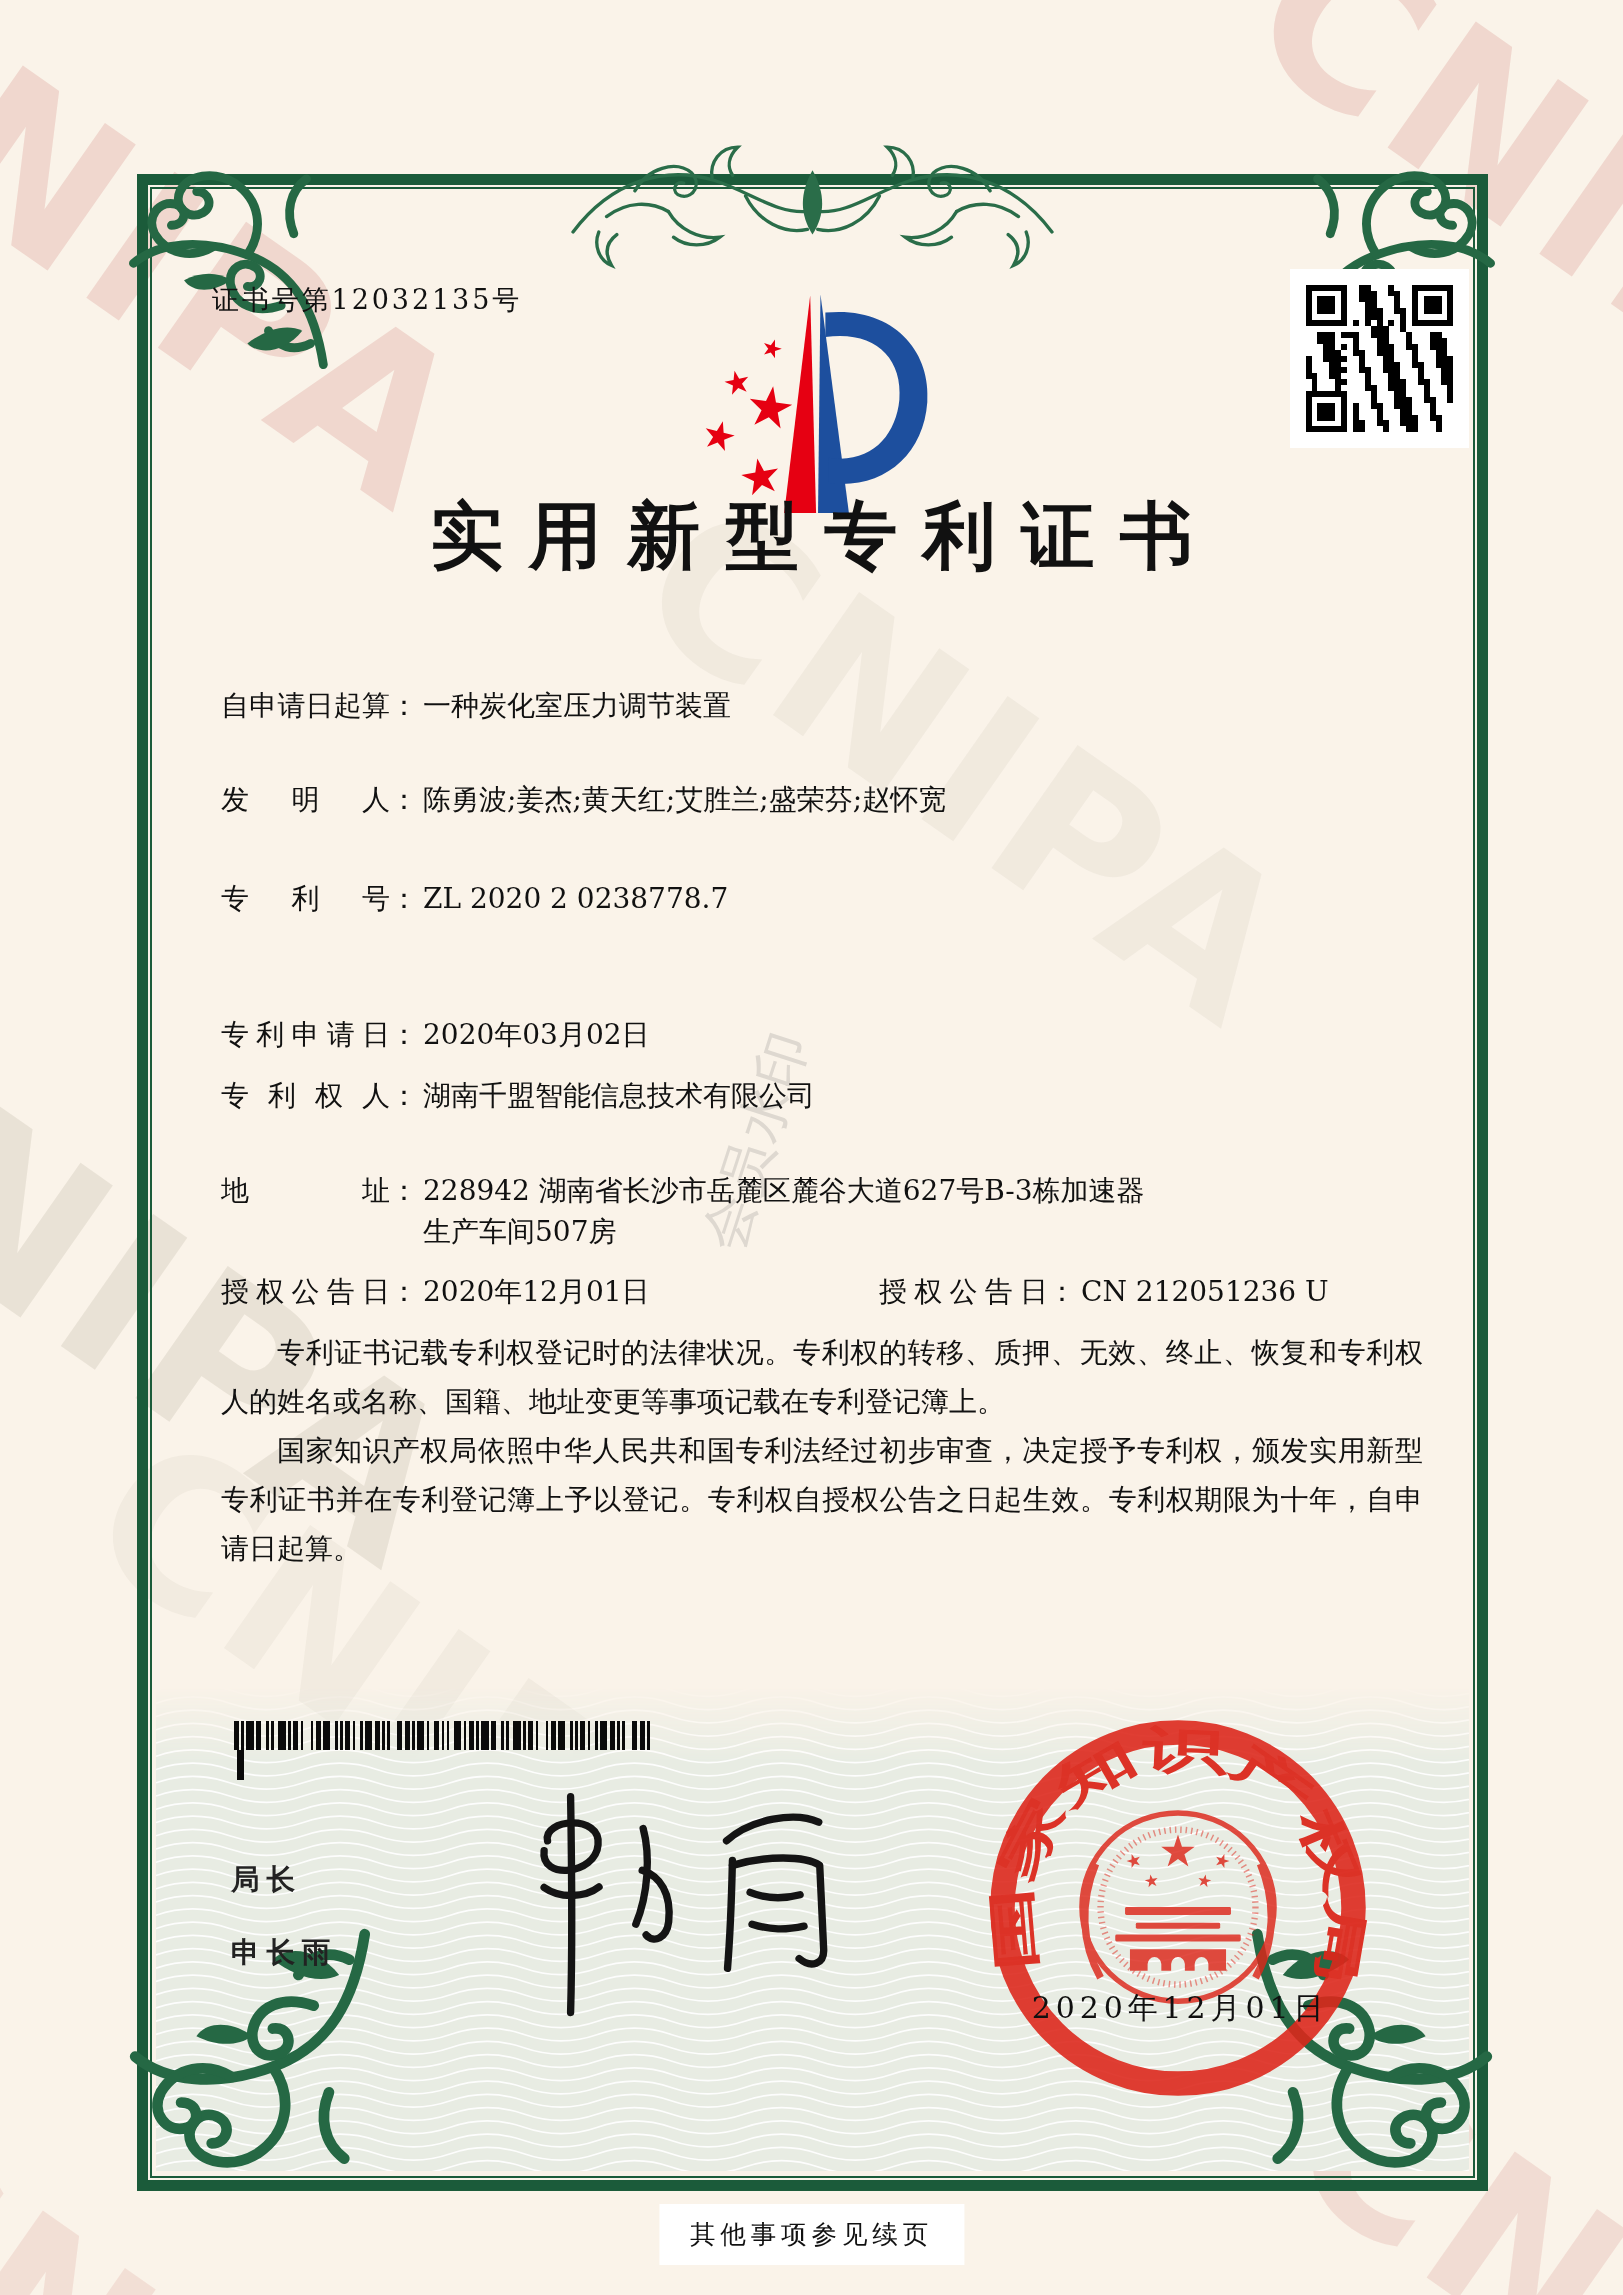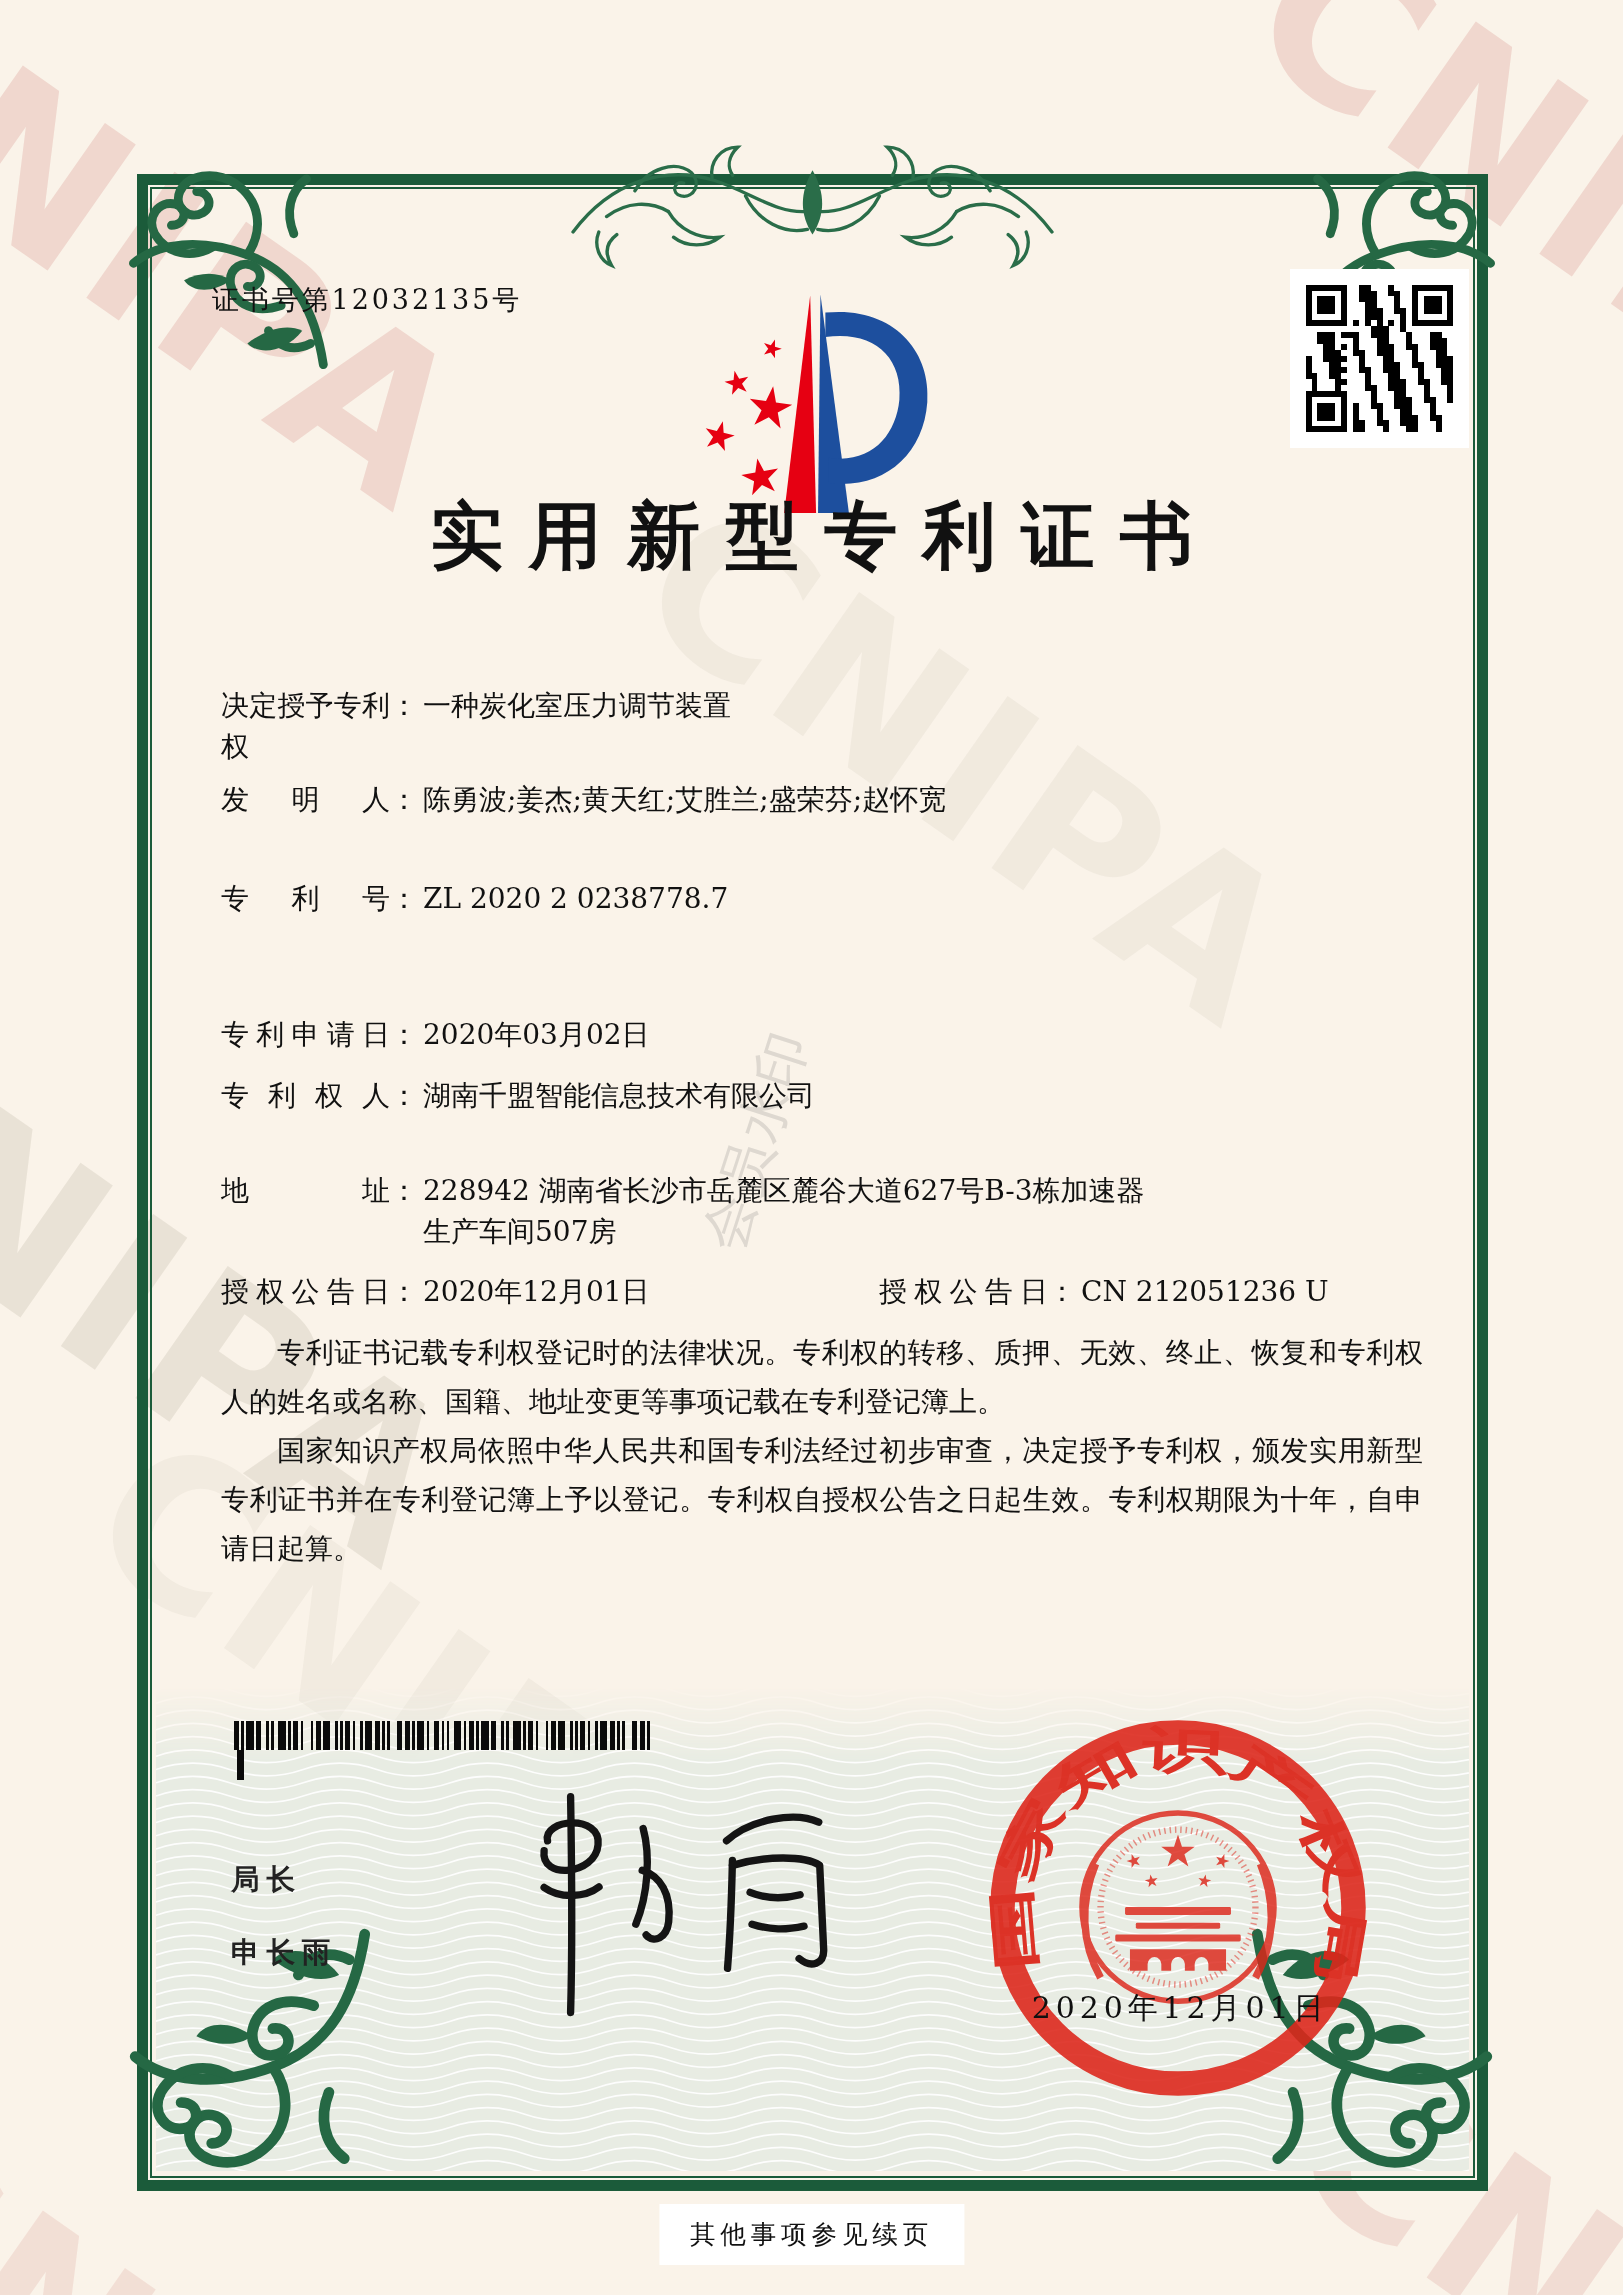--- a/index.html
+++ b/index.html
@@ -543,21 +543,21 @@
         <i style="left:77px;top:141px;width:5.9px;height:5.9px"></i>
         <i style="left:100px;top:141px;width:5.9px;height:5.9px"></i>
         <i style="left:106px;top:141px;width:5.9px;height:5.9px"></i>
         <i style="left:130px;top:141px;width:5.9px;height:5.9px"></i>
       </div>
   </div>
 
   <div class="doc-title">实用新型专利证书</div>
 
   <div class="row" style="top:686px;">
-    <span class="flabel">决定授予专利权</span><span class="colon">：</span><span class="fvalue">一种炭化室压力调节装置</span>
+    <span class="flabel">自申请日起算</span><span class="colon">：</span><span class="fvalue">一种炭化室压力调节装置</span>
   </div>
   <div class="row" style="top:780px;">
     <span class="flabel">发明人</span><span class="colon">：</span><span class="fvalue">陈勇波;姜杰;黄天红;艾胜兰;盛荣芬;赵怀宽</span>
   </div>
   <div class="row" style="top:879px;">
     <span class="flabel">专利号</span><span class="colon">：</span><span class="fvalue">ZL 2020 2 0238778.7</span>
   </div>
   <div class="row" style="top:1015px;">
     <span class="flabel">专利申请日</span><span class="colon">：</span><span class="fvalue">2020年03月02日</span>
   </div>

